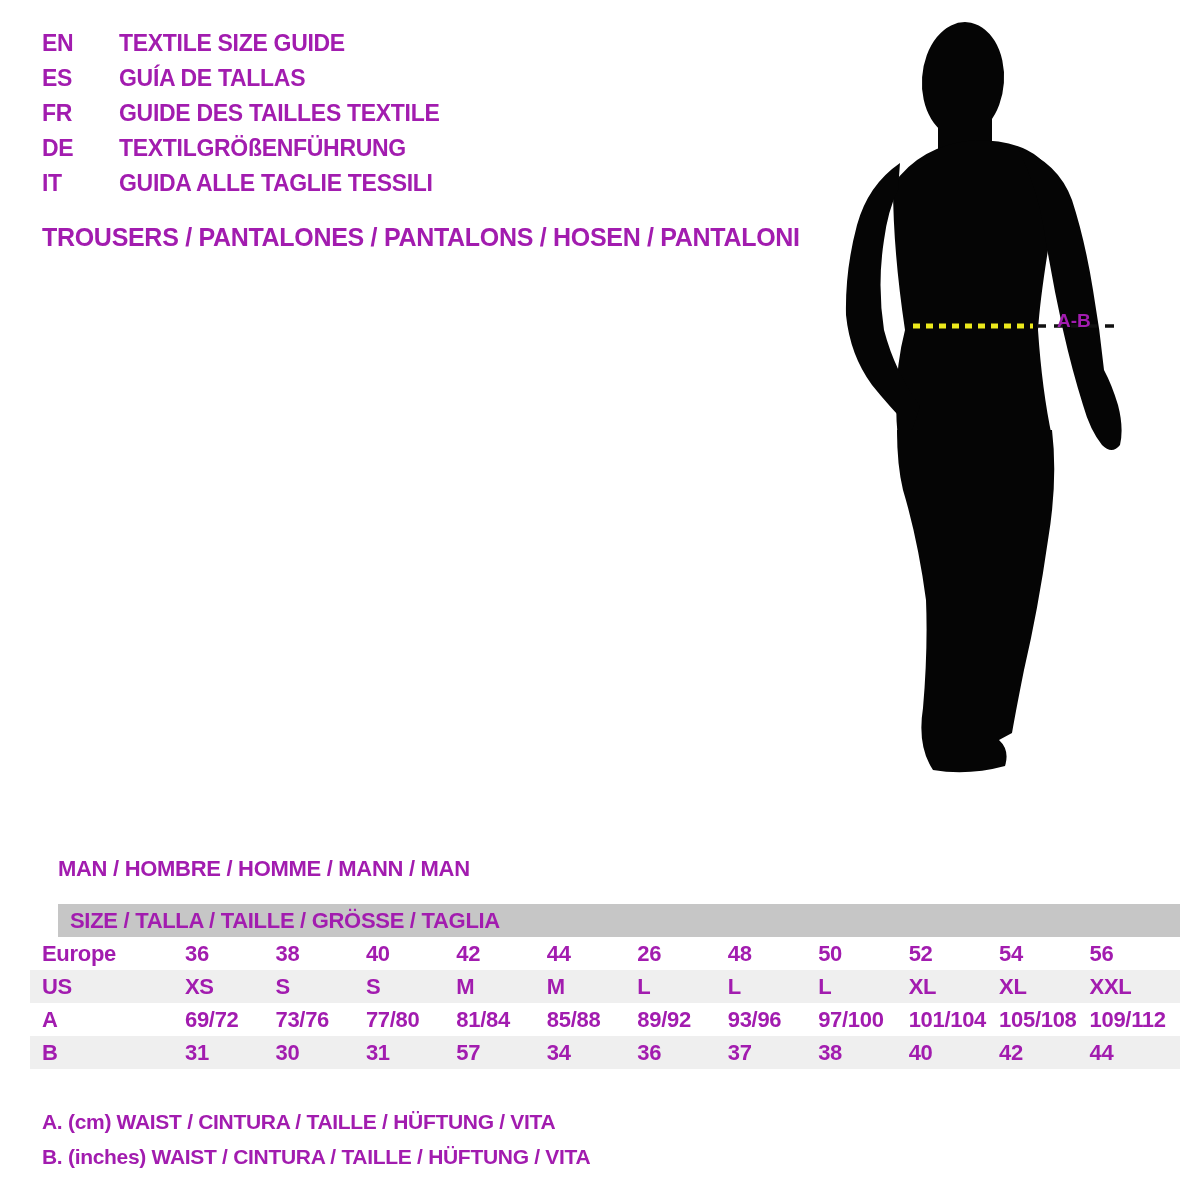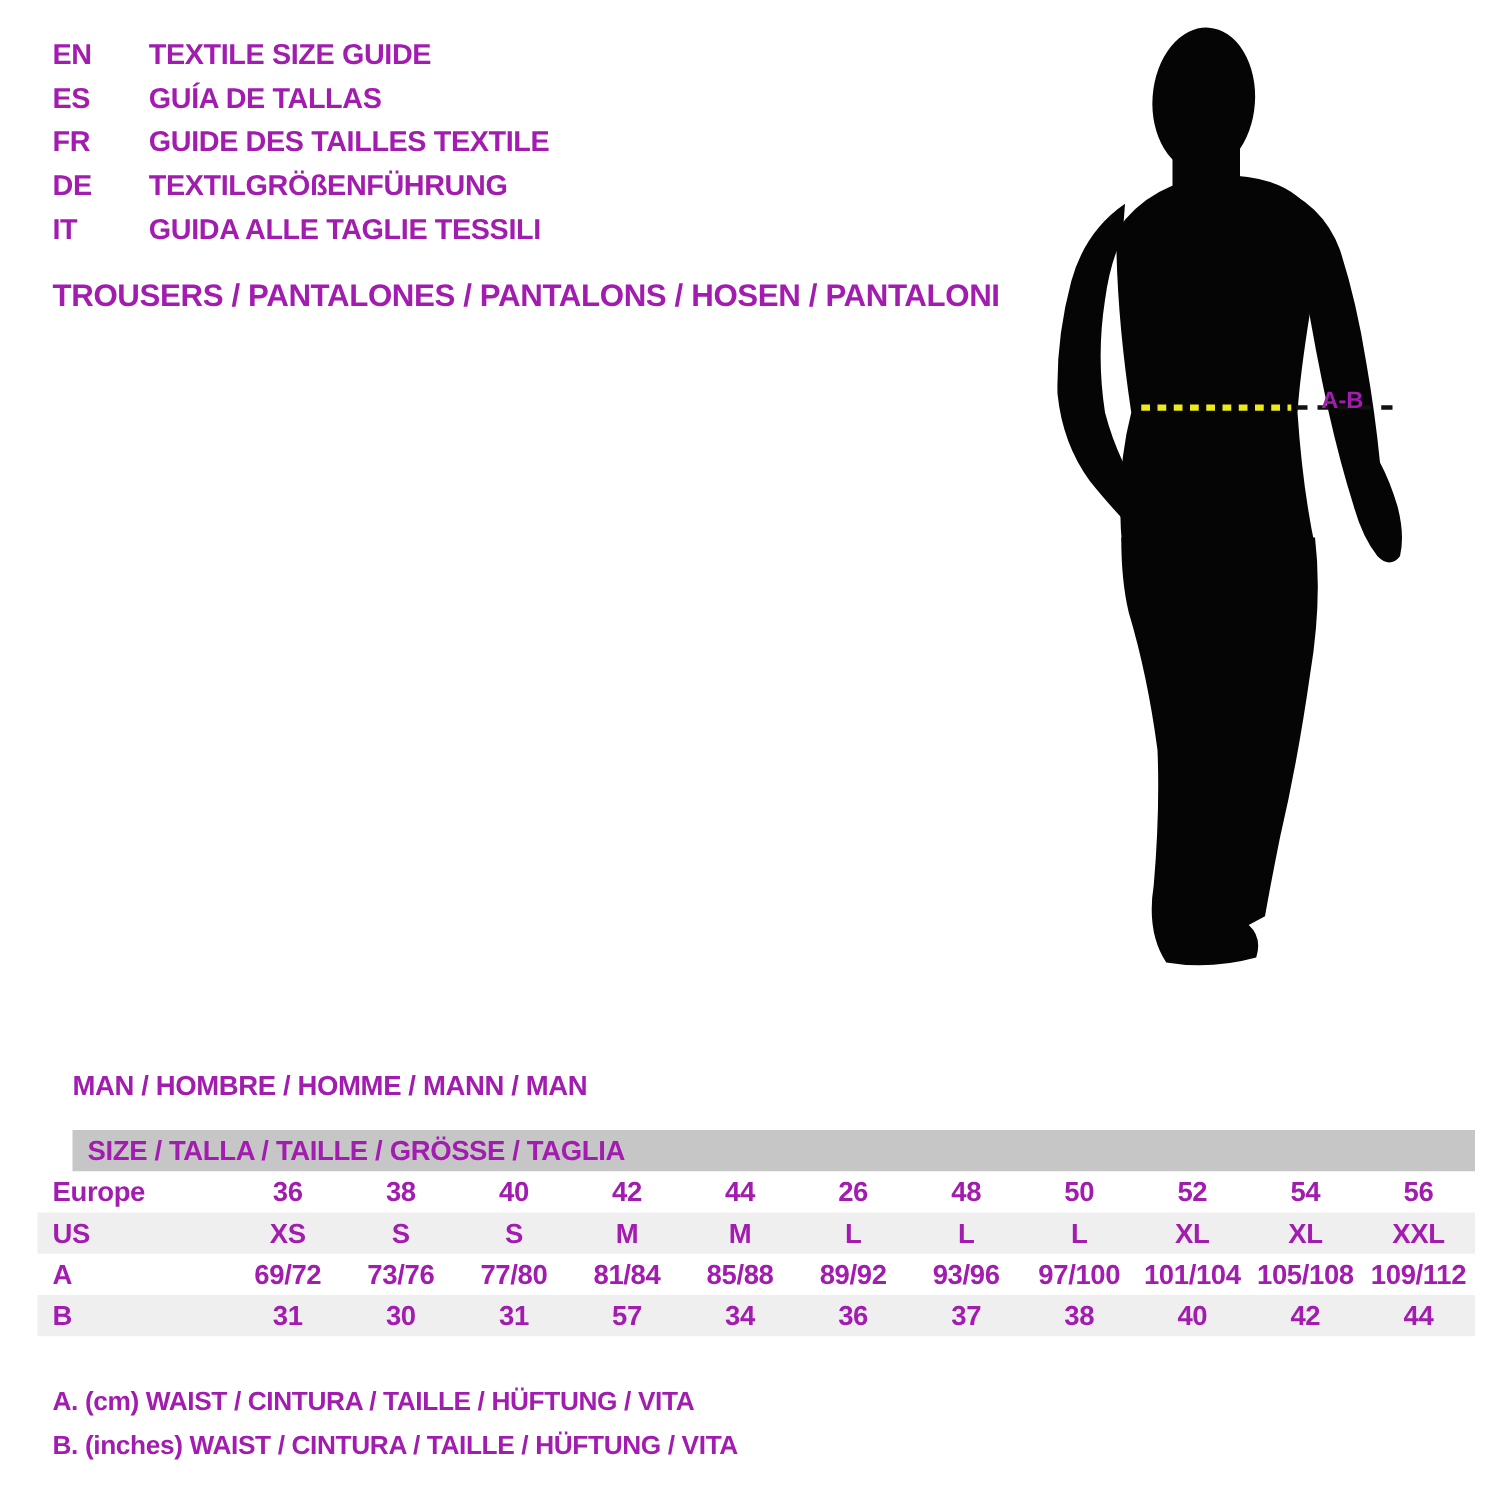--- a/index.html
+++ b/index.html
@@ -20,21 +20,21 @@
   .figure-wrap svg{display:block;width:380px;height:800px;}
   .measure-label{position:absolute;left:1057px;top:310px;font-size:19px;letter-spacing:0;}
   
   .gender-heading{position:absolute;left:42px;top:856px;font-size:22px;white-space:nowrap;margin-left:16px;}
   
   .size-table{position:absolute;left:30px;top:904px;width:1150px;font-size:22px;}
   .t-header{background:#c6c6c6;height:33px;line-height:33px;padding-left:12px;margin-left:28px;}
   .t-row{display:grid;grid-template-columns:155px repeat(11,1fr);height:33px;line-height:33px;}
   .t-row.shaded{background:#efefef;}
   .t-label{padding-left:12px;text-align:left;}
-  .t-cell{text-align:center;}
+  .t-cell{text-align:left;}
   
   .note-a{position:absolute;left:42px;top:1110px;font-size:21px;white-space:nowrap;}
   .note-b{position:absolute;left:42px;top:1145px;font-size:21px;white-space:nowrap;text-align:right;}
 </style>
 </head>
 <body>
 
 <div class="canvas">
 
   <div class="lang-block">

